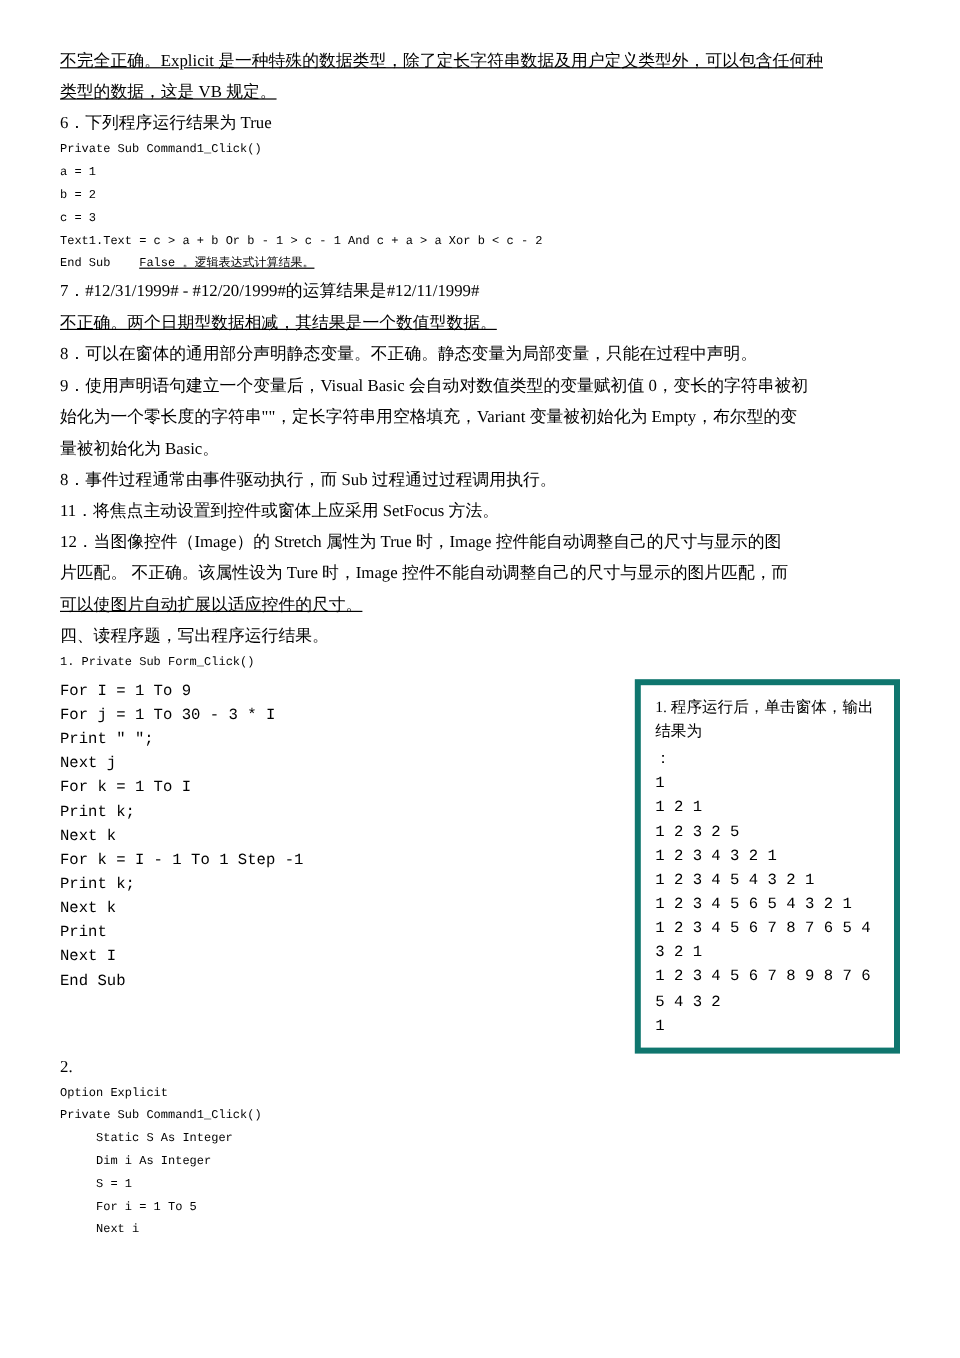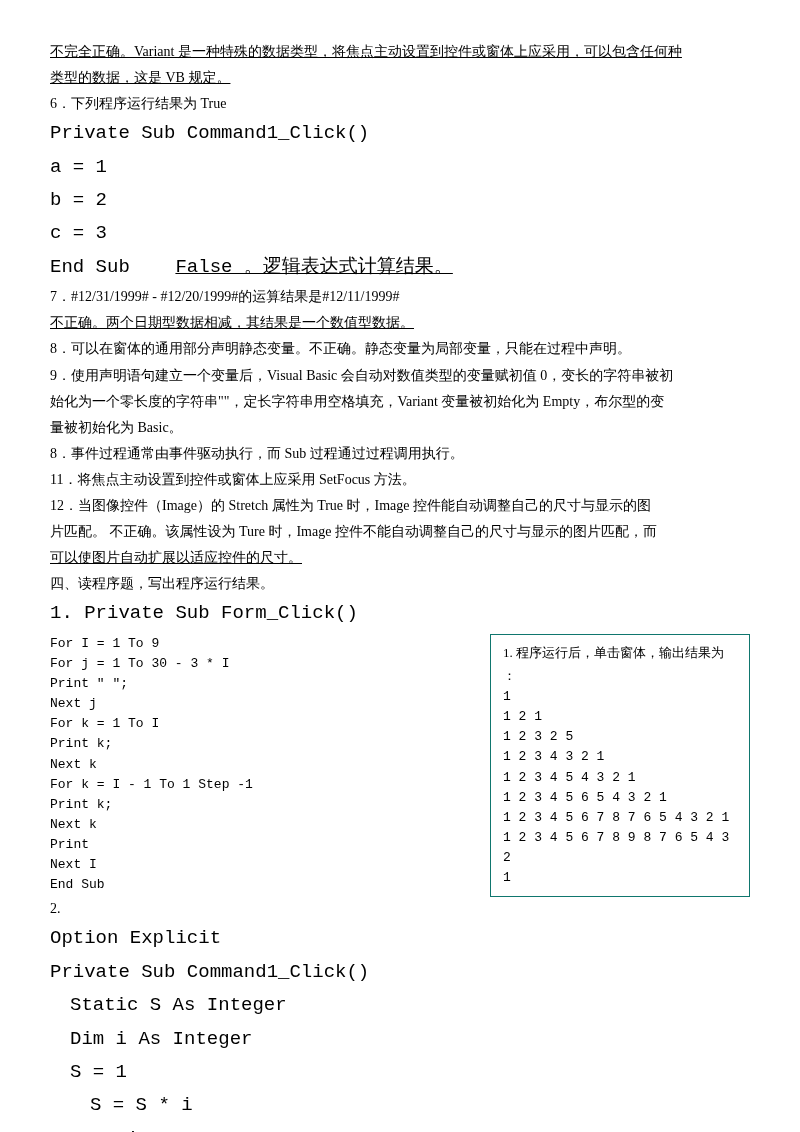--- a/index.html
+++ b/index.html
@@ -16,43 +16,43 @@
       line-height: 1.6;
     }
     .content-block {
       max-width: 700px;
     }
     .underline {
       text-decoration: underline;
     }
     .code-font {
       font-family: "Courier New", Courier, monospace;
-      font-size: 19px;
+      font-size: 10px;
     }
     .indent1 {
-      margin-left: 20px;
+      margin-left: 30px;
     }
     .indent2 {
       margin-left: 40px;
     }
     .section-row {
       display: flex;
       gap: 8px;
       margin-top: 4px;
       justify-content: flex-end;
     }
     .left-code {
       flex: 1;
       font-family: "Courier New", Courier, monospace;
       font-size: 13px;
       line-height: 1.55;
     }
     .right-box {
-      width: 260px;
-      border: 1px solid #0f766e;
+      width: 221px;
+      border: 5px solid #0f766e;
       padding: 8px 12px;
       font-family: "Courier New", Courier, monospace;
       font-size: 13px;
       line-height: 1.55;
       flex-shrink: 0;
     }
     .right-box-title {
       font-family: "SimSun", "宋体", serif;
       font-size: 13px;
       margin-bottom: 4px;
@@ -63,28 +63,29 @@
     .para {
       margin-bottom: 3px;
       line-height: 1.65;
     }
   </style>
 </head>
 <body>
 
 <div class="content-block">
 
-  <p class="para underline">不完全正确。Variant 是一种特殊的数据类型，将焦点主动设置到控件或窗体上应采用，可以包含任何种</p>
+  <p class="para underline">不完全正确。Explicit 是一种特殊的数据类型，除了定长字符串数据及用户定义类型外，可以包含任何种</p>
   <p class="para underline">类型的数据，这是 VB 规定。</p>
 
   <p class="para">6．下列程序运行结果为 True</p>
   <p class="code-font">Private Sub Command1_Click()</p>
   <p class="code-font">a = 1</p>
   <p class="code-font">b = 2</p>
   <p class="code-font">c = 3</p>
+  <p class="code-font">Text1.Text = c &gt; a + b Or b - 1 &gt; c - 1 And c + a &gt; a Xor b &lt; c - 2</p>
   <p class="code-font">End Sub&nbsp;&nbsp;&nbsp;&nbsp;<span class="underline">False 。逻辑表达式计算结果。</span></p>
 
   <p class="para">7．#12/31/1999# - #12/20/1999#的运算结果是#12/11/1999#</p>
   <p class="para underline">不正确。两个日期型数据相减，其结果是一个数值型数据。</p>
 
   <p class="para">8．可以在窗体的通用部分声明静态变量。不正确。静态变量为局部变量，只能在过程中声明。</p>
 
   <p class="para">9．使用声明语句建立一个变量后，Visual Basic 会自动对数值类型的变量赋初值 0，变长的字符串被初</p>
   <p class="para">始化为一个零长度的字符串""，定长字符串用空格填充，Variant 变量被初始化为 Empty，布尔型的变</p>
   <p class="para">量被初始化为 Basic。</p>
@@ -132,16 +133,16 @@
       <div>1</div>
     </div>
   </div>
 
   <p class="para">2.</p>
   <p class="code-font">Option Explicit</p>
   <p class="code-font">Private Sub Command1_Click()</p>
   <p class="code-font indent1">Static S As Integer</p>
   <p class="code-font indent1">Dim i As Integer</p>
   <p class="code-font indent1">S = 1</p>
-  <p class="code-font indent2">S = S * i</p>
+  <p class="code-font indent1">For i = 1 To 5</p>
   <p class="code-font indent1">Next i</p>
 
 </div>
 
 </body></html>

